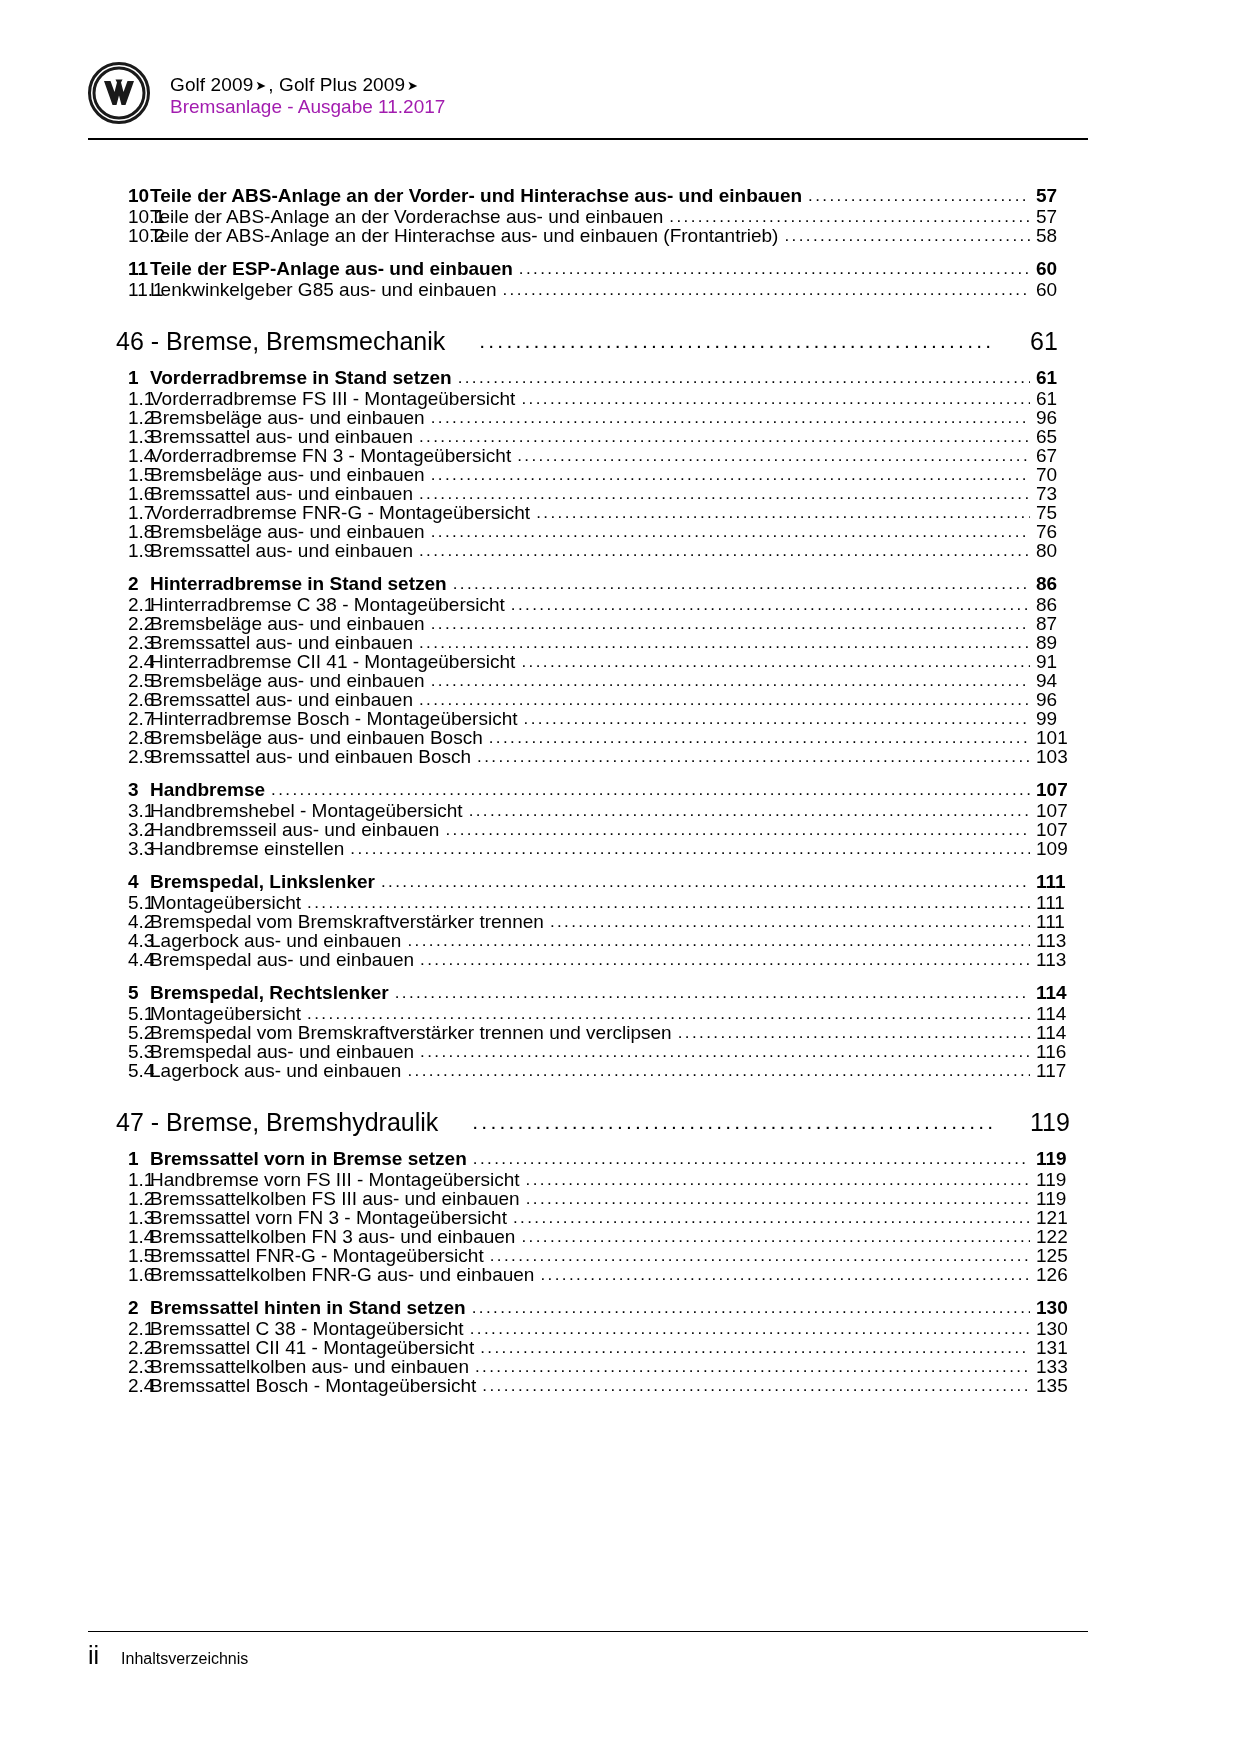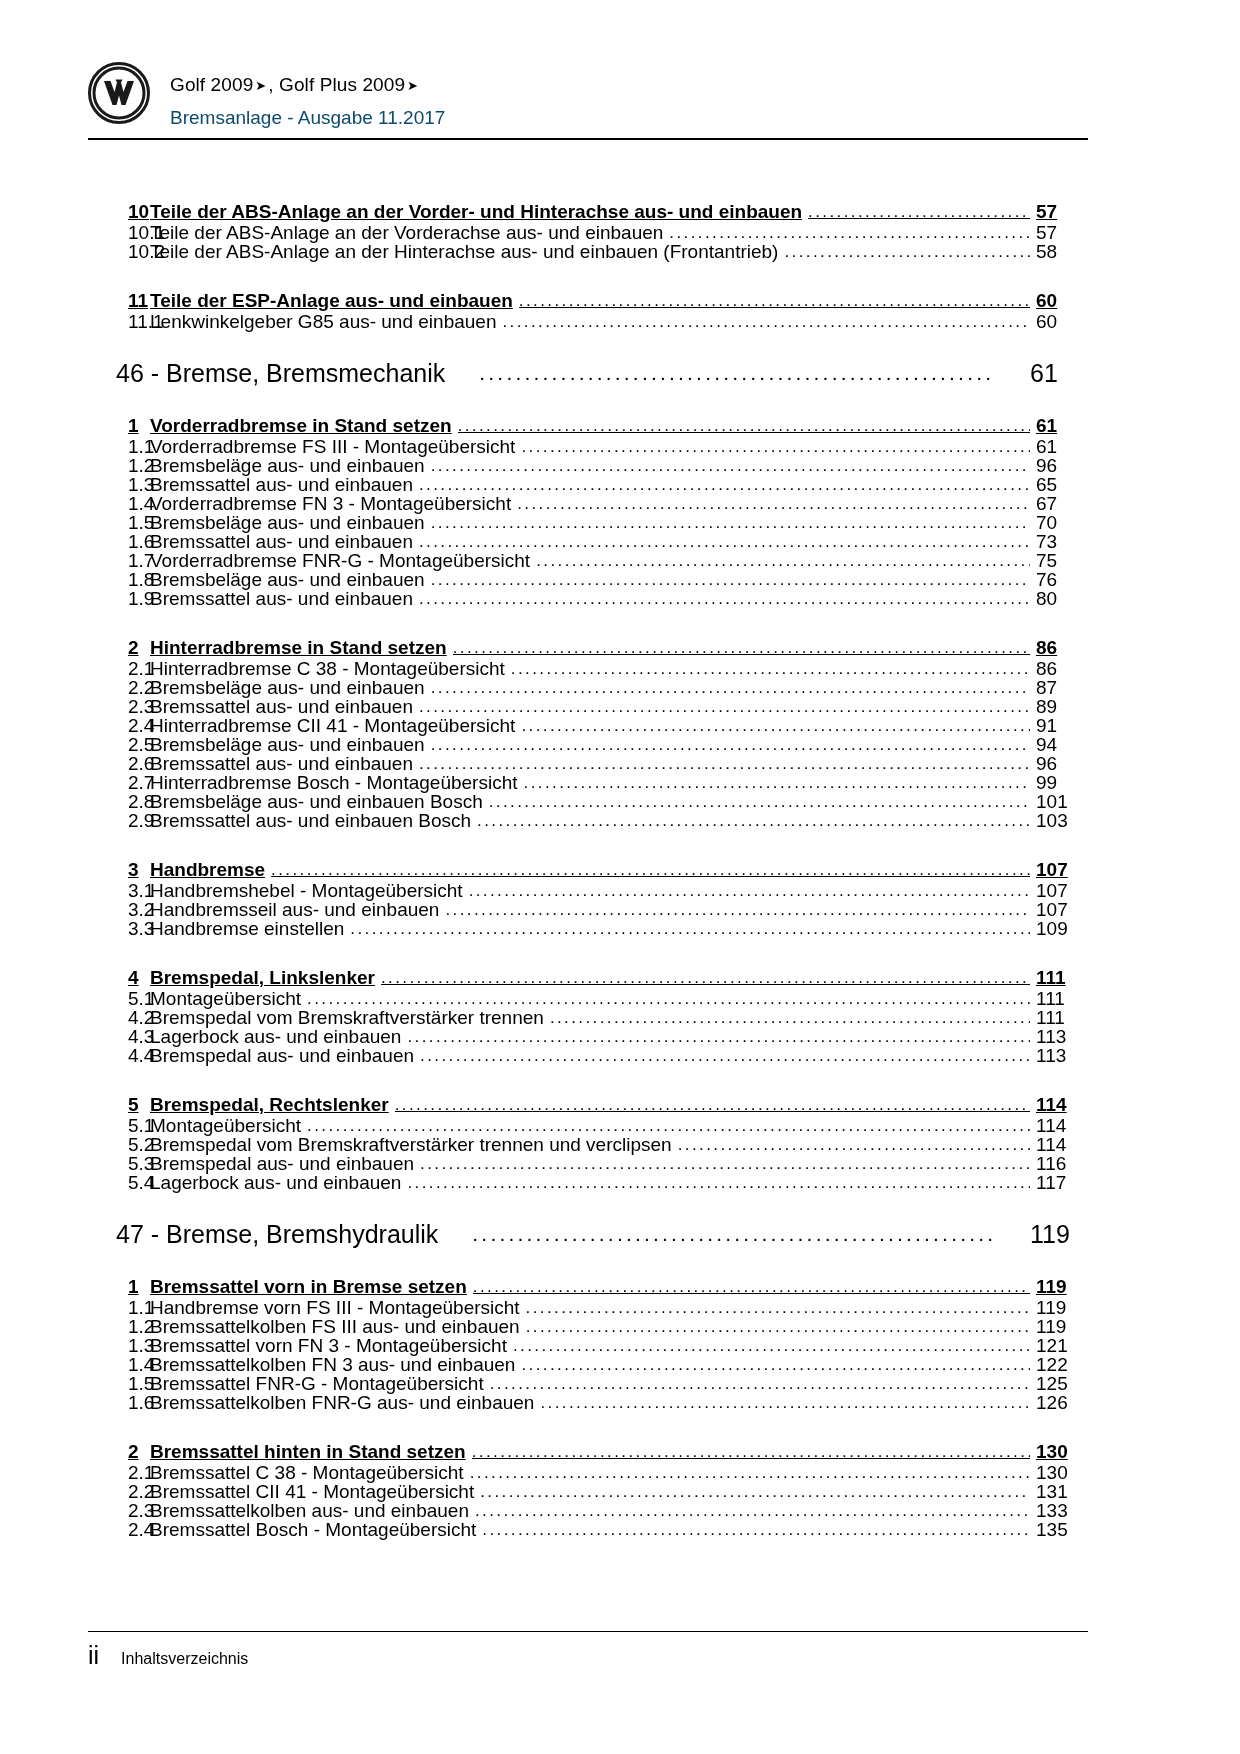--- a/index.html
+++ b/index.html
@@ -53,23 +53,22 @@
     white-space: nowrap;
     color: #000;
   }
   .header-line1 .arrow {
     font-size: 13px;
     vertical-align: 1px;
     padding: 0 2px;
   }
   .header-line2 {
     font-size: 19px;
-    margin-top: 11px;
     white-space: nowrap;
-    color: #0c4a6e;
+    color: #a21caf;
   }
   .header-rule {
     position: absolute;
     left: 0px;
     top: 76px;
     width: 1000px;
     height: 2px;
     background: #000;
   }
 
@@ -132,23 +131,22 @@
   }
   .chapter .page-no {
     font-size: 25px;
     min-width: 58px;
   }
 
   
   .lvl1 {
     font-weight: bold;
     font-size: 19px;
-    margin-top: 30px;
+    margin-top: 14px;
     margin-bottom: 2px;
-    text-decoration: underline;
   }
   .lvl1 .num {
     width: 62px;
     padding-left: 40px;
     box-sizing: border-box;
   }
   .lvl1 .title { font-size: 19px; }
   .lvl1 .page-no { font-size: 19px; width: 52px; }
   .lvl1 .leader { font-weight: normal; }
 

